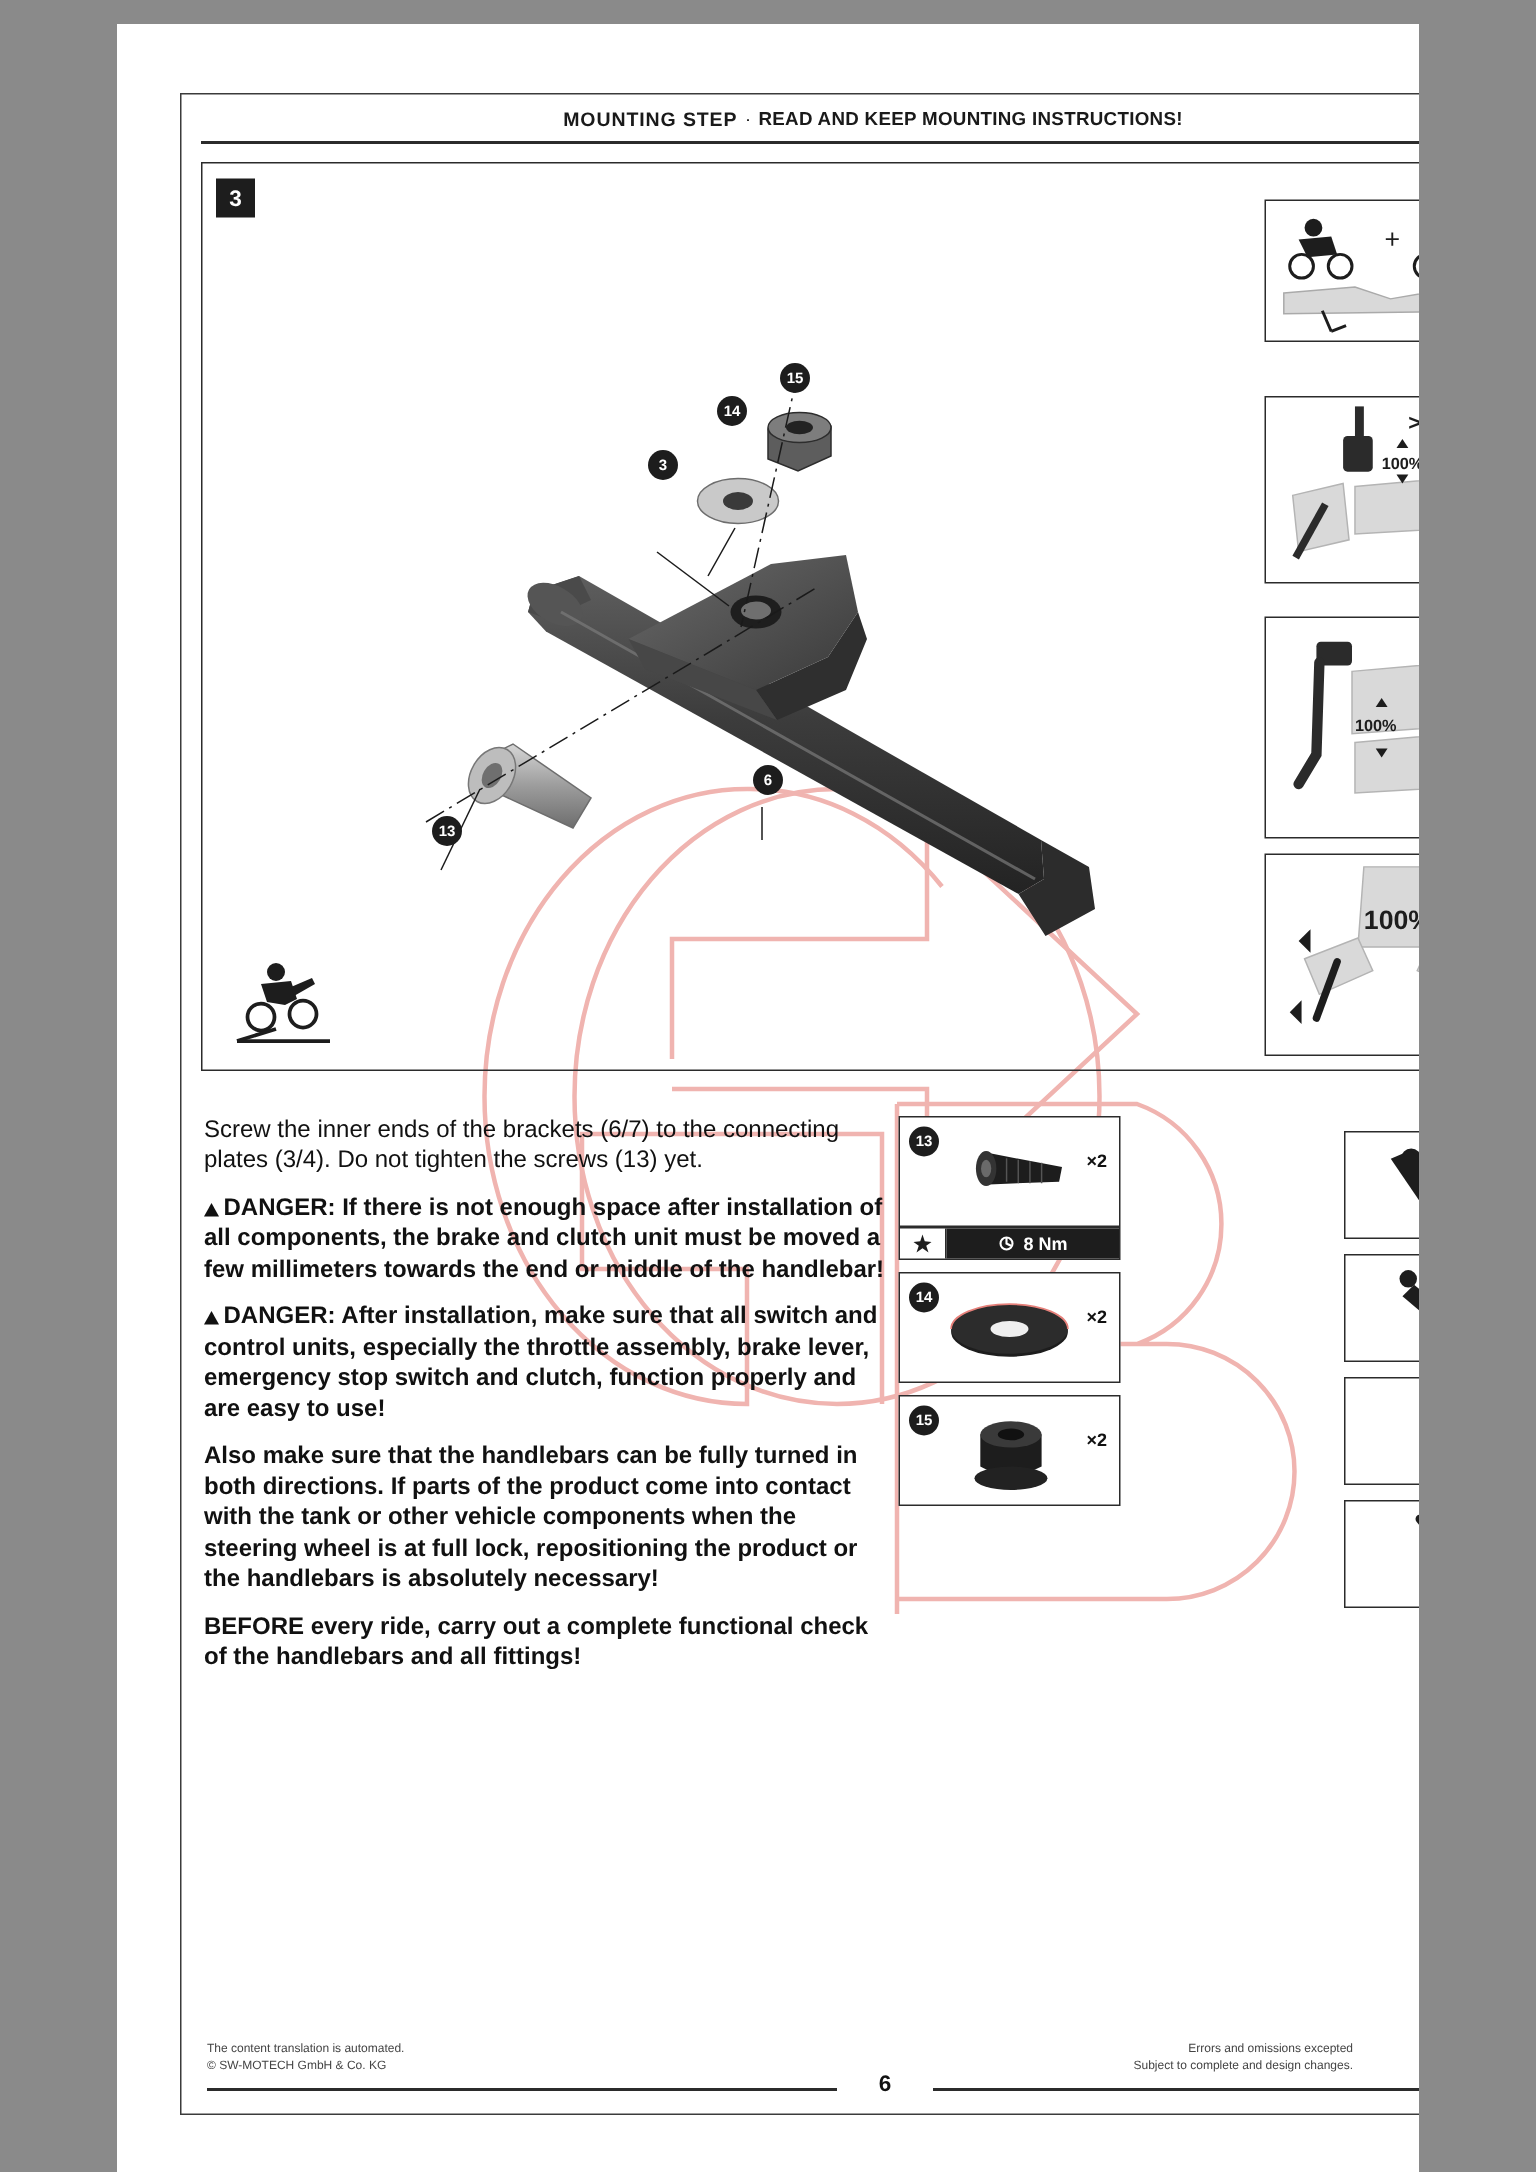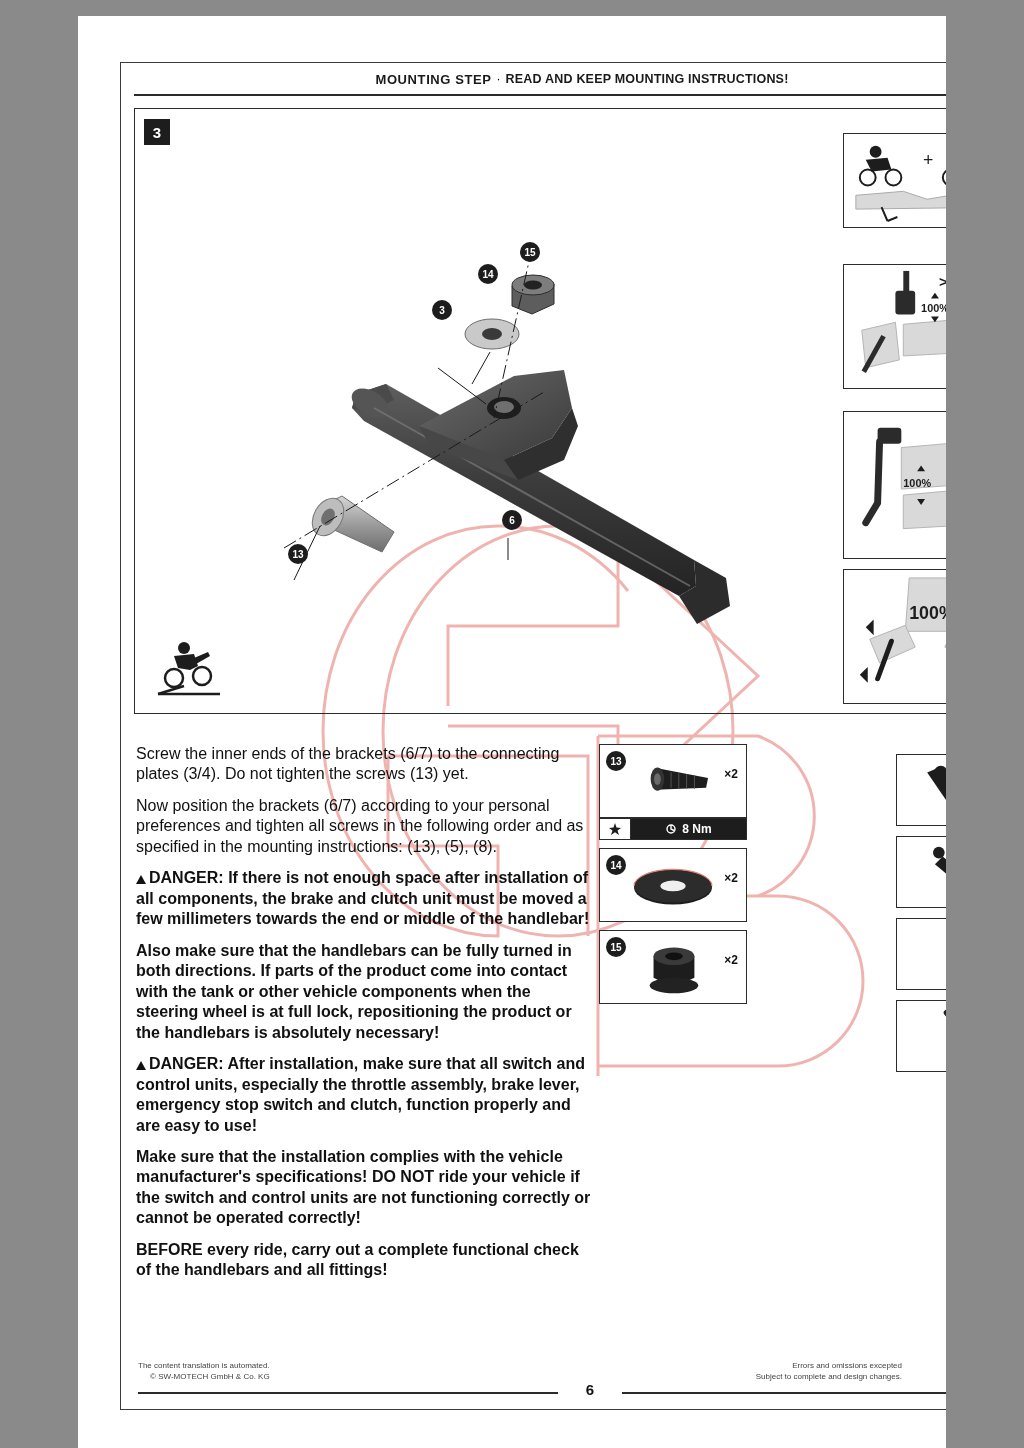--- a/index.html
+++ b/index.html
@@ -107,21 +107,21 @@
     margin-bottom:10px;position:relative;
   }
   .tool-box svg{position:absolute;left:0;top:0;width:100%;height:100%;}
   
   .footer-rule-left{position:absolute;left:60px;top:1376px;width:420px;height:2px;background:#2b2b2b;}
   .footer-rule-right{position:absolute;left:544px;top:1376px;width:404px;height:2px;background:#2b2b2b;}
   .page-num{
     position:absolute;left:484px;top:1365px;width:56px;text-align:center;
     font-size:15px;font-weight:bold;color:#111;
   }
-  .foot-left{position:absolute;left:60px;top:1345px;font-size:8px;color:#444;line-height:1.35;text-align:right;}
+  .foot-left{position:absolute;left:60px;top:1345px;font-size:8px;color:#444;line-height:1.35;}
   .foot-right{position:absolute;right:44px;top:1345px;font-size:8px;color:#444;line-height:1.35;text-align:right;}
 </style>
 </head>
 <body>
 
 <div class="page">
 
   <div class="sheet-border"></div>
 
   <div class="header">
@@ -317,31 +317,29 @@
         <path d="M22 58 L30 50 L30 66 Z"></path>
           <path d="M152 58 L144 50 L144 66 Z"></path>
         <path d="M16 106 L24 98 L24 114 Z"></path>
           <path d="M158 106 L150 98 L150 114 Z"></path>
       </g>
     </svg>
   </div>
 
   <div class="text-col">
     <p>Screw the inner ends of the brackets (6/7) to the connecting plates (3/4). Do not tighten the screws (13) yet.</p>
-    <p>Now position the brackets (6/7) according to your personal preferences and tighten all screws in the following order and as specified in the mounting instructions: (13), (5), (8).</p>
     <p class="bold">
       <span class="warn-tri"></span><span>DANGER:</span>
       <span>If there is not enough space after installation of all components, the brake and clutch unit must be moved a few millimeters towards the end or middle of the handlebar!</span>
     </p>
-    <p class="bold">Also make sure that the handlebars can be fully turned in both directions. If parts of the product come into contact with the tank or other vehicle components when the steering wheel is at full lock, repositioning the product or the handlebars is absolutely necessary!</p>
     <p class="bold">
       <span class="warn-tri"></span><span>DANGER:</span>
       <span>After installation, make sure that all switch and control units, especially the throttle assembly, brake lever, emergency stop switch and clutch, function properly and are easy to use!</span>
     </p>
-    <p class="bold">Make sure that the installation complies with the vehicle manufacturer's specifications! DO NOT ride your vehicle if the switch and control units are not functioning correctly or cannot be operated correctly!</p>
+    <p class="bold">Also make sure that the handlebars can be fully turned in both directions. If parts of the product come into contact with the tank or other vehicle components when the steering wheel is at full lock, repositioning the product or the handlebars is absolutely necessary!</p>
     <p class="bold">BEFORE every ride, carry out a complete functional check of the handlebars and all fittings!</p>
   </div>
 
   <div class="parts">
 
     <div class="part-box">
       <div class="pnum">13</div>
       <svg class="part-art" viewBox="0 0 148 74" xmlns="http://www.w3.org/2000/svg">
         <g>
           <path d="M54 28 L58 24 L110 34 L108 44 L56 46 Z" fill="#1d1d1d"></path>

